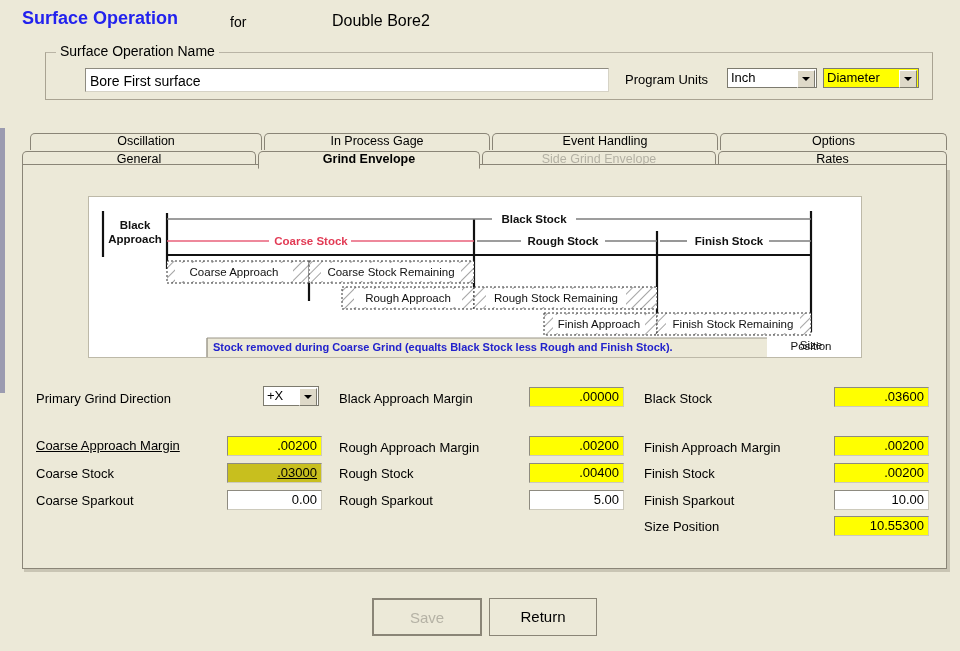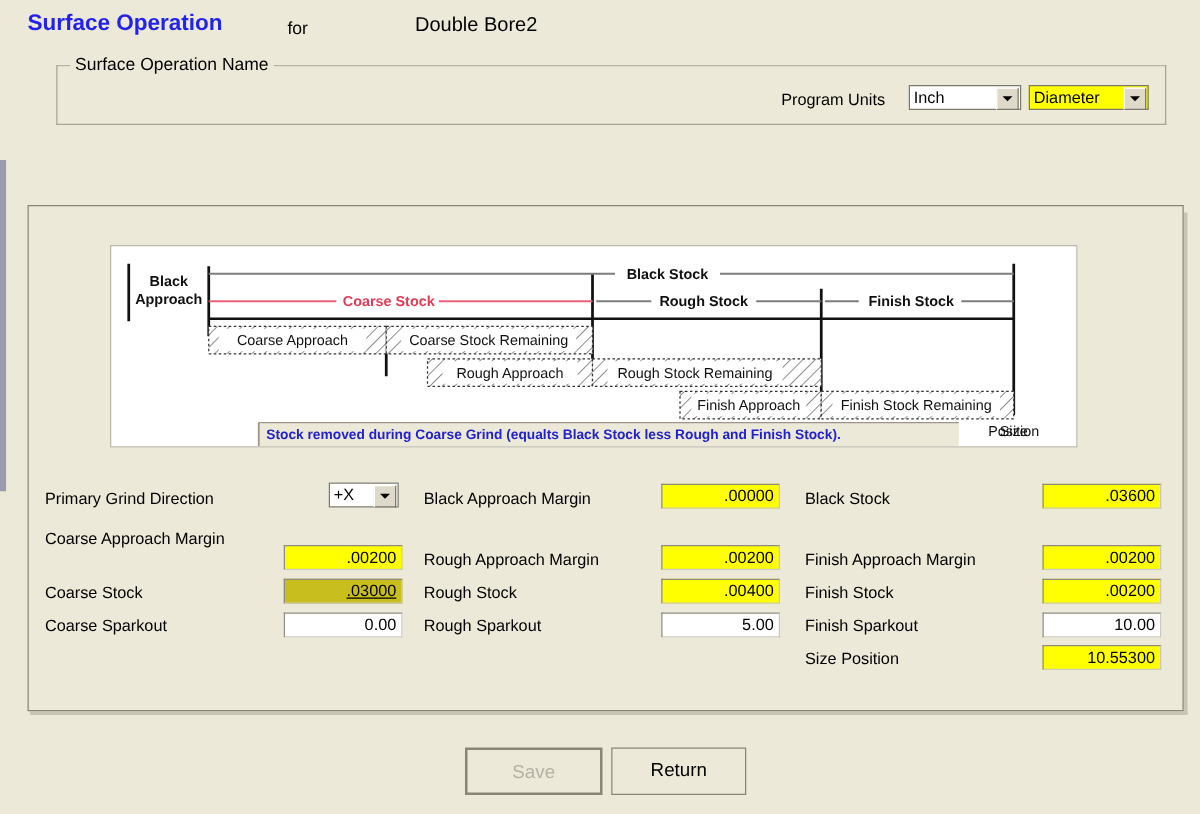--- a/index.html
+++ b/index.html
@@ -92,37 +92,52 @@
 
     <div class="hdr">
       <div class="title">Surface Operation</div>
       <div class="for">for</div>
       <div class="subj">Double Bore2</div>
     </div>
 
     <div class="grp">
       <span class="legend">Surface Operation Name</span>
     </div>
+    <div class="nameinput" placeholder="">Bore First surface</div>
 
     <div class="lbl punits-lbl">Program Units</div>
 
     <div class="sel" id="units-select">
       <span>Inch</span>
       <span class="arrowbox">
           <i></i>
         </span>
     </div>
 
     <div class="sel" id="mode-select">
       <span>Diameter</span>
       <span class="arrowbox">
           <i></i>
         </span>
     </div>
 
+    <div class="tabstrip">
+      <div class="tabrow1">
+        <div class="tab" style="left:8px;width:232px;">Oscillation</div>
+        <div class="tab" style="left:242px;width:226px;">In Process Gage</div>
+        <div class="tab" style="left:470px;width:226px;">Event Handling</div>
+        <div class="tab" style="left:698px;width:227px;">Options</div>
+      </div>
+      <div class="tabrow2">
+        <div class="tab row2" style="left:0px;width:234px;">General</div>
+        <div class="tab row2 active" style="left:236px;width:222px;">Grind Envelope</div>
+        <div class="tab row2 disabled" style="left:460px;width:234px;">Side Grind Envelope</div>
+        <div class="tab row2" style="left:696px;width:229px;">Rates</div>
+      </div>
+    </div>
 
     <div class="panelshadow"></div>
     <div class="panelshadow2"></div>
     <div class="panel"></div>
 
     <div class="diagram">
       <svg class="dg" width="772" height="160" viewBox="0 0 772 160">
         <defs>
           <pattern id="hatch" patternUnits="userSpaceOnUse" width="7" height="7" patternTransform="rotate(45)">
             <rect width="7" height="7" fill="#ffffff"></rect>
@@ -192,21 +207,21 @@
     </div>
 
     <div class="lbl" style="left:31px;top:391px;">Primary Grind Direction</div>
     <div class="sel" style="left:258px;top:386px;width:56px;">
       <span>+X</span>
       <span class="arrowbox">
           <i></i>
         </span>
     </div>
 
-    <div class="lbl" style="left:31px;top:423px;">Coarse Approach Margin</div>
+    <div class="lbl" style="left:31px;top:438px;text-decoration:underline;">Coarse Approach Margin</div>
     <div class="fld y" style="left:222px;top:436px;width:95px;">.00200</div>
 
     <div class="lbl" style="left:31px;top:466px;">Coarse Stock</div>
     <div class="fld dk" style="left:222px;top:463px;width:95px;text-decoration:underline;">.03000</div>
 
     <div class="lbl" style="left:31px;top:493px;">Coarse Sparkout</div>
     <div class="fld" style="left:222px;top:490px;width:95px;">0.00</div>
 
     <div class="lbl" style="left:334px;top:391px;">Black Approach Margin</div>
     <div class="fld y" style="left:524px;top:387px;width:95px;">.00000</div>

